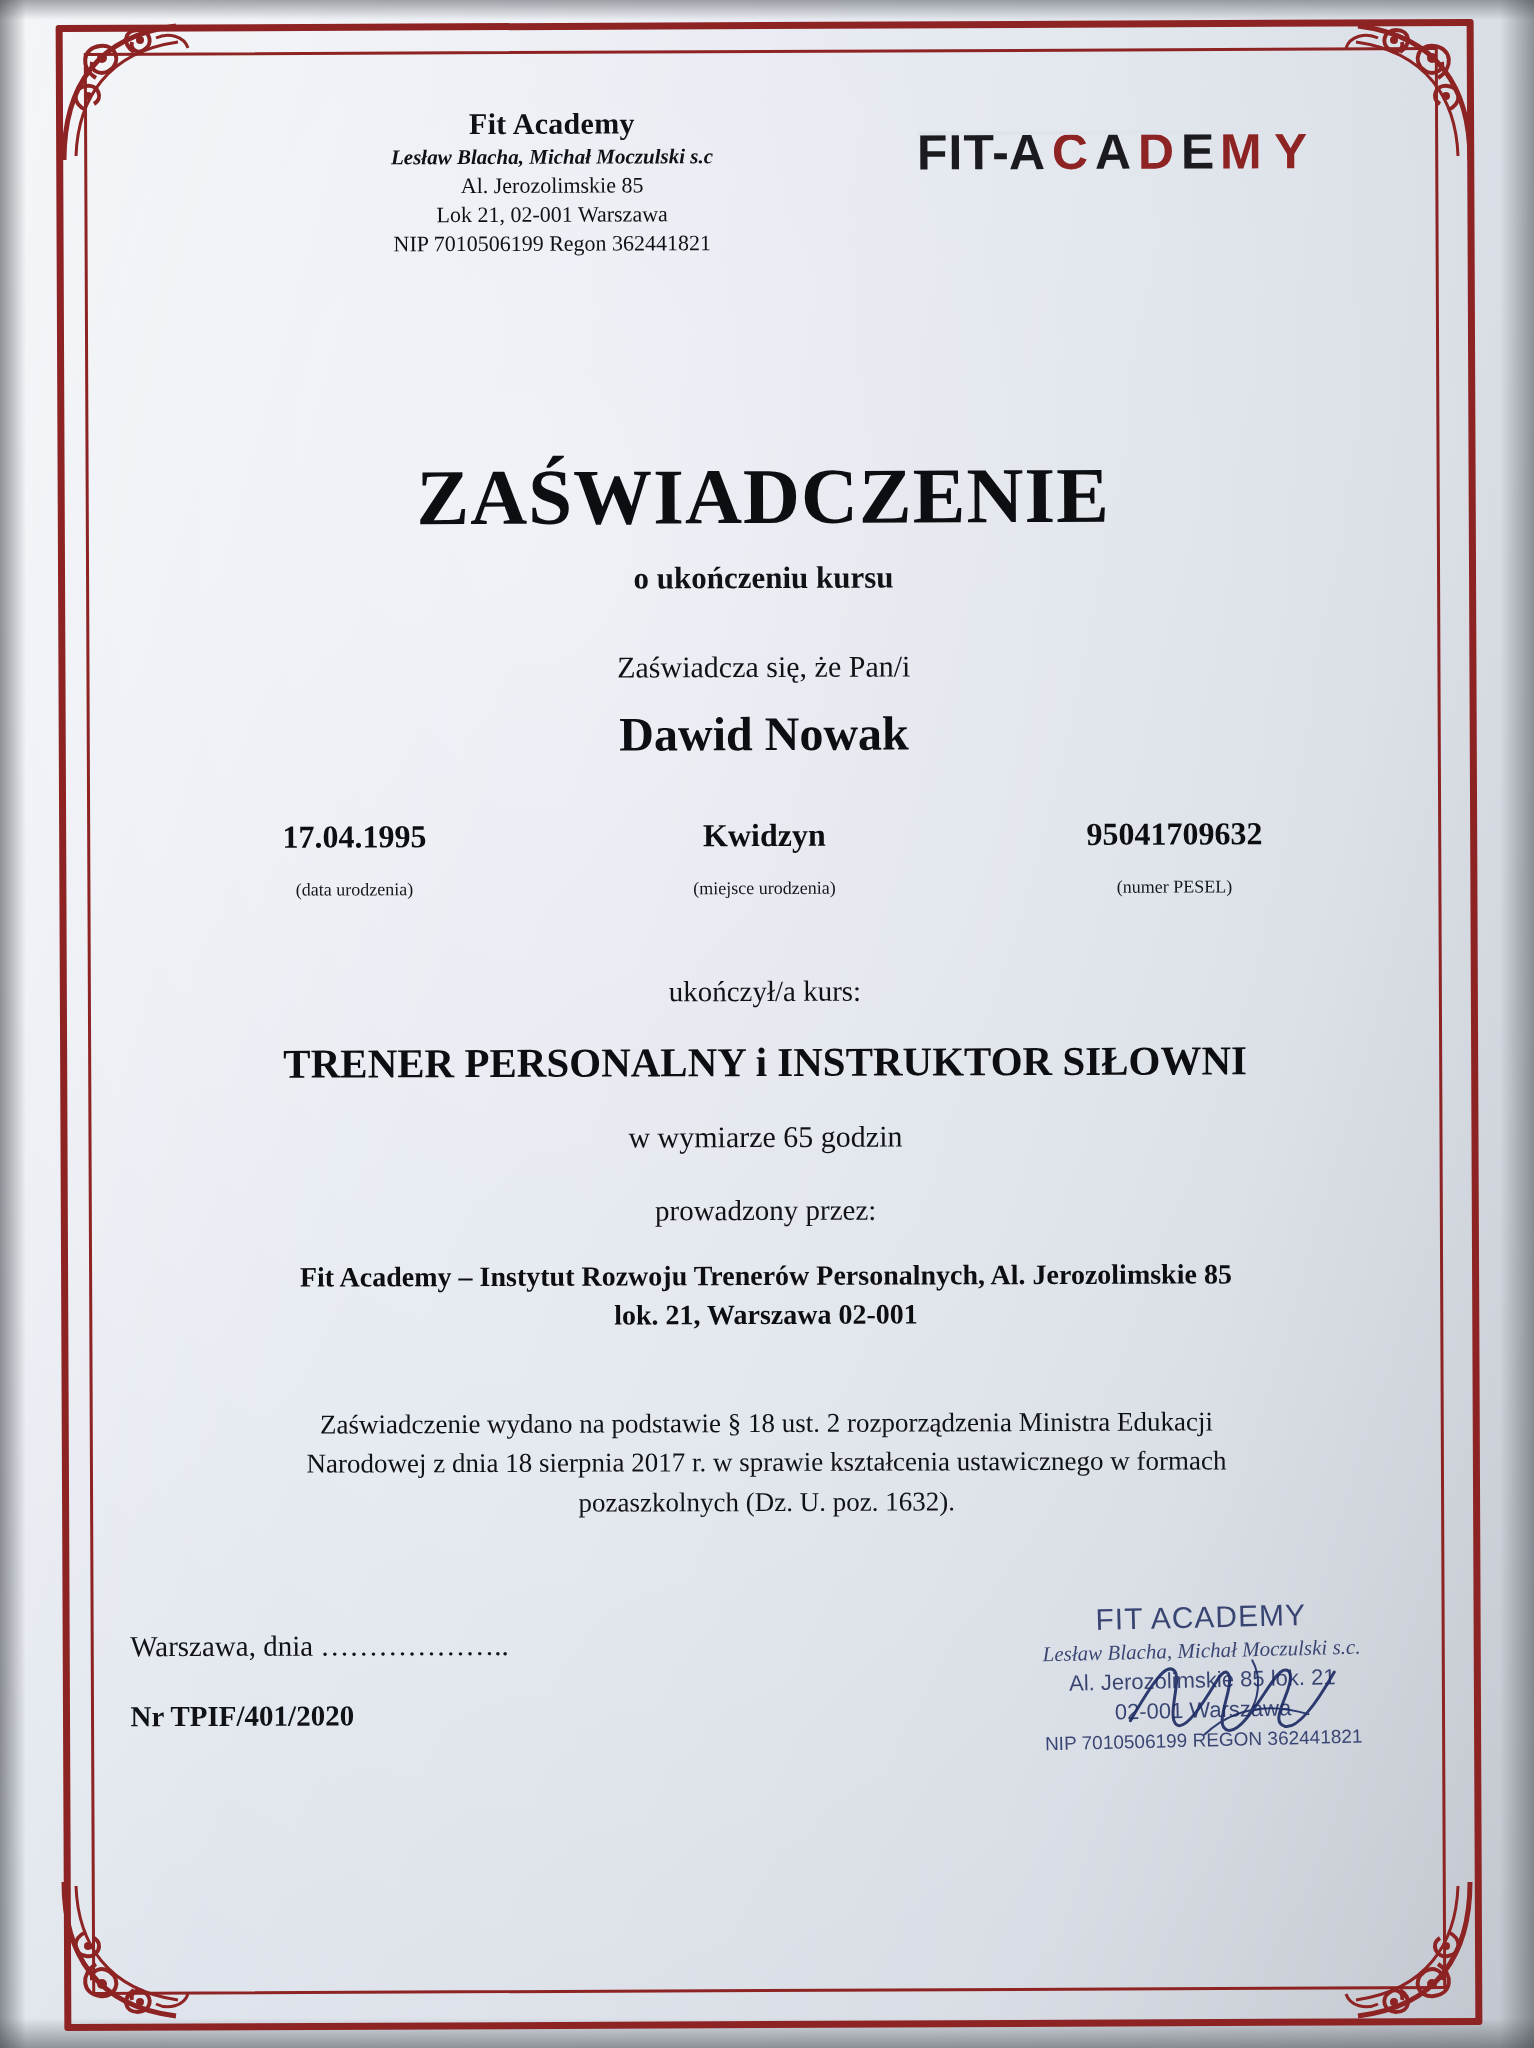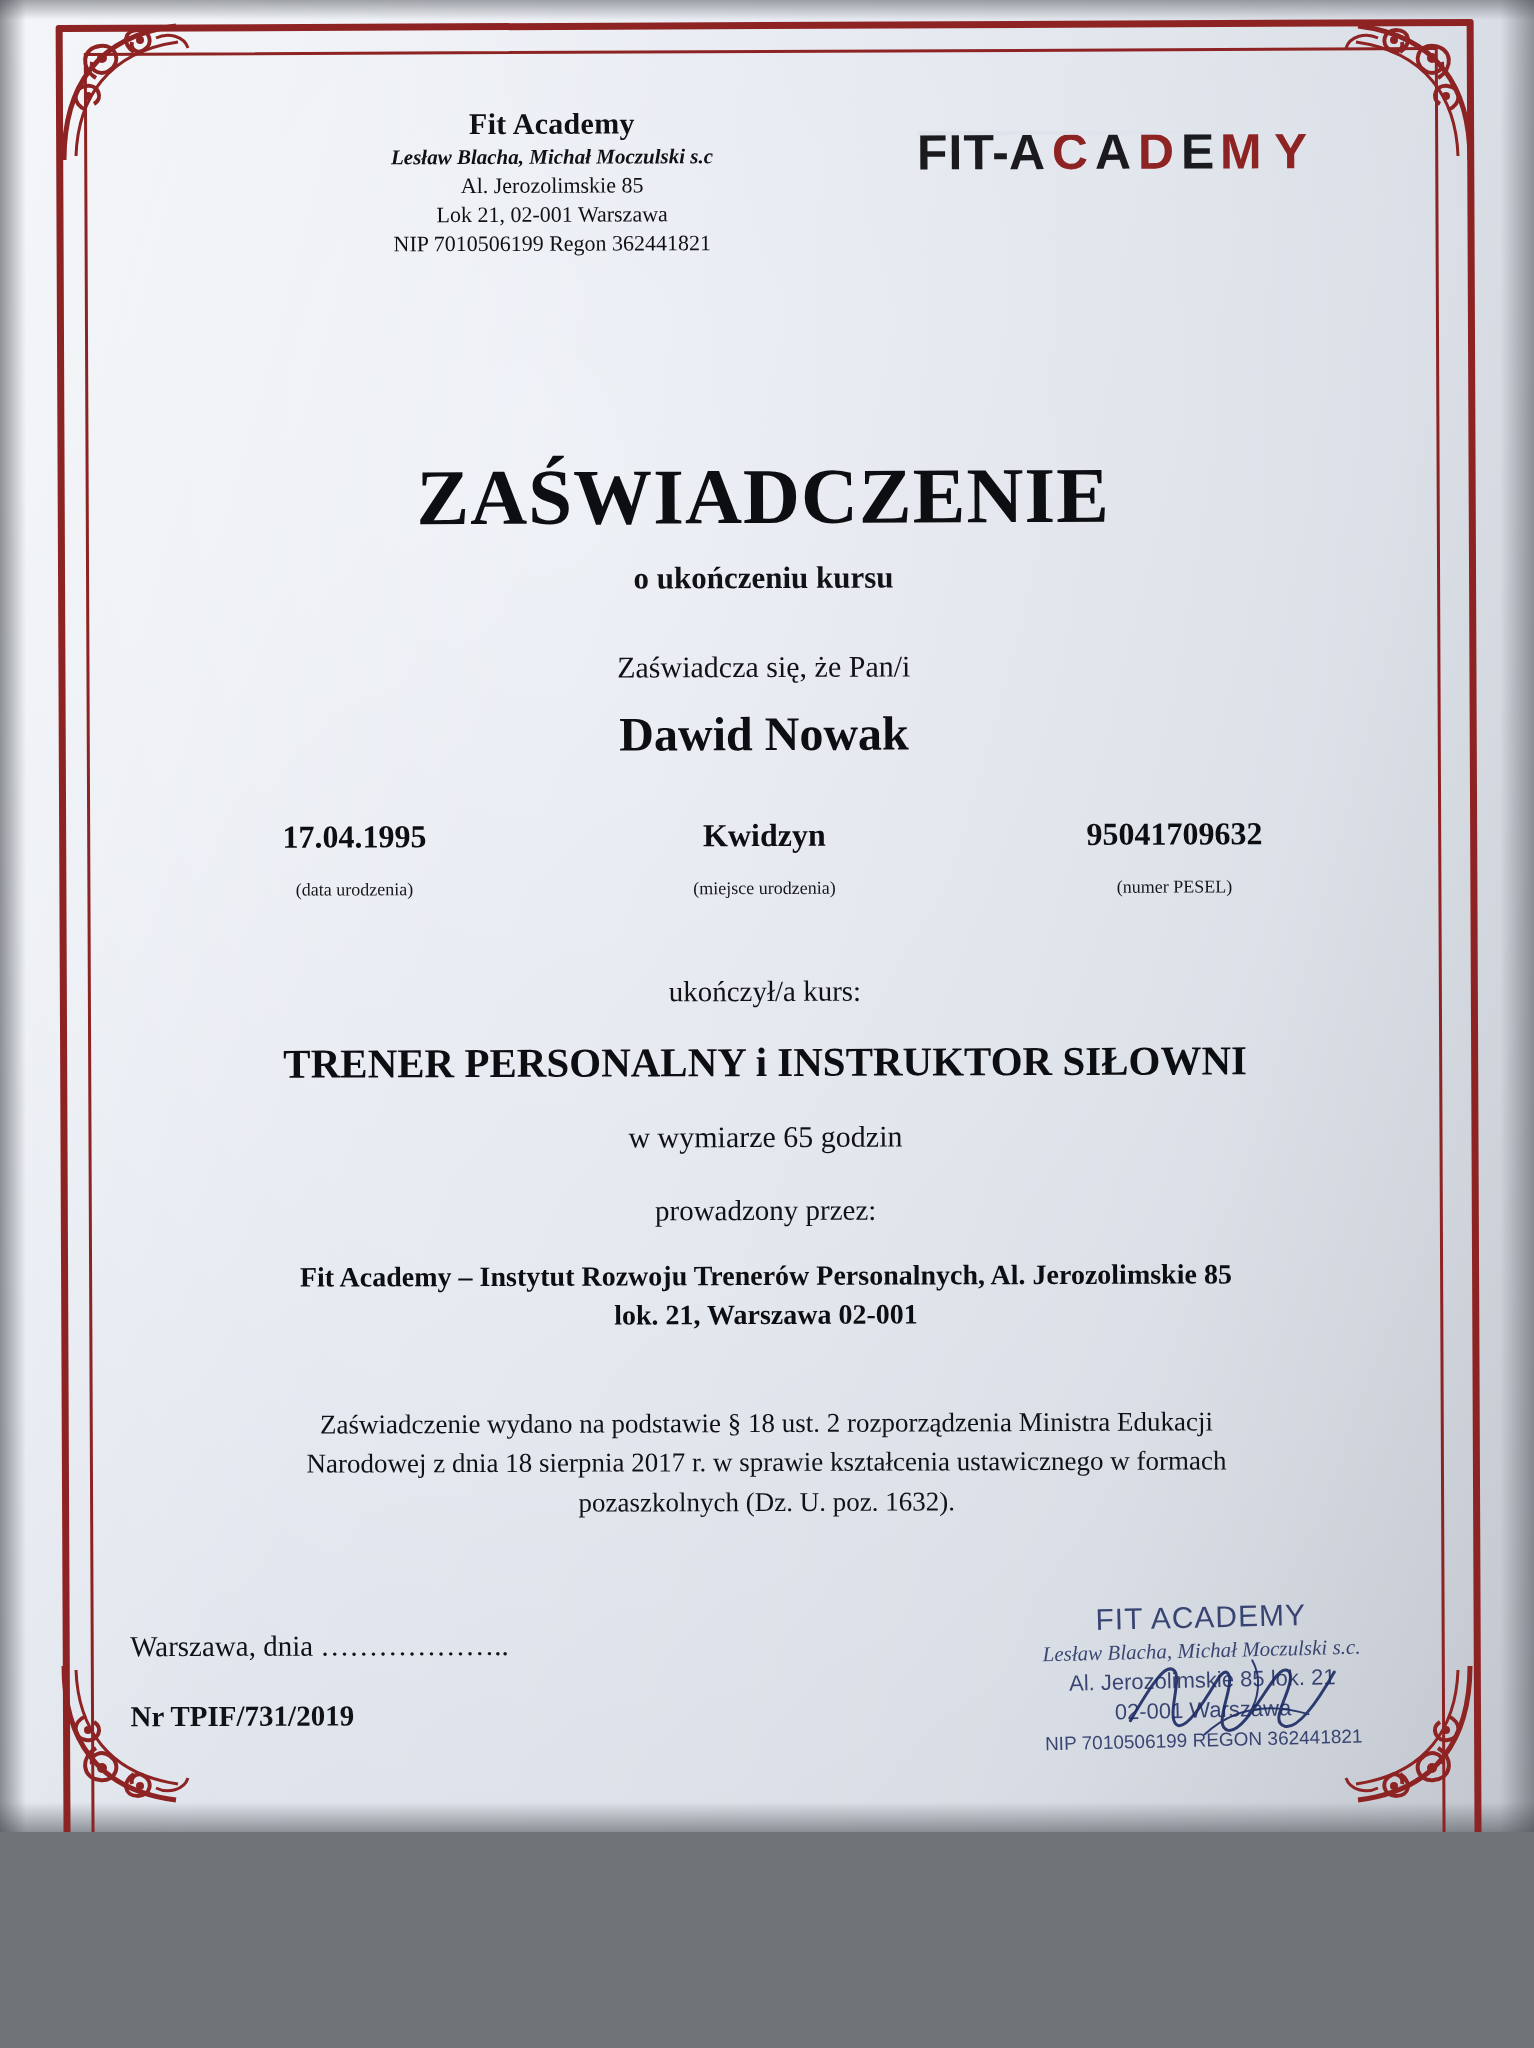--- a/index.html
+++ b/index.html
@@ -12,21 +12,21 @@
     height: 2048px;
     overflow: hidden;
     font-family: "Liberation Serif", serif;
   }
 
   
   .page {
     position: absolute;
     left: 0; top: 0;
     width: 1534px;
-    height: 1832px;
+    height: 2048px;
     background:
       radial-gradient(ellipse at 35% 25%, #eef1f6 0%, #e6eaf1 45%, #dfe4ec 75%, #d6dbe4 100%);
     overflow: hidden;
   }
   .paper-shade {
     position: absolute;
     inset: 0;
     background:
       linear-gradient(105deg, rgba(255,255,255,0.55) 0%, rgba(255,255,255,0.0) 35%, rgba(0,0,0,0.03) 75%, rgba(0,0,0,0.10) 100%);
     pointer-events: none;
@@ -402,21 +402,21 @@
     </div>
 
     <div class="legal">
       <div>Zaświadczenie wydano na podstawie § 18 ust. 2 rozporządzenia Ministra Edukacji</div>
       <div>Narodowej z dnia 18 sierpnia 2017 r. w sprawie kształcenia ustawicznego w formach</div>
       <div>pozaszkolnych (Dz. U. poz. 1632).</div>
     </div>
 
     <div class="footer">
       <div class="place-date">Warszawa, dnia ………………..</div>
-      <div class="doc-number">Nr TPIF/731/2019</div>
+      <div class="doc-number">Nr TPIF/401/2020</div>
 
       <div class="stamp">
         <div class="stamp-title">FIT ACADEMY</div>
         <div class="stamp-sub">Lesław Blacha, Michał Moczulski s.c.</div>
         <div class="stamp-line">Al. Jerozolimskie 85 lok. 21</div>
         <div class="stamp-line">02-001 Warszawa</div>
         <div class="stamp-nip">NIP 7010506199  REGON 362441821</div>
       </div>
 
       <div class="signature">

